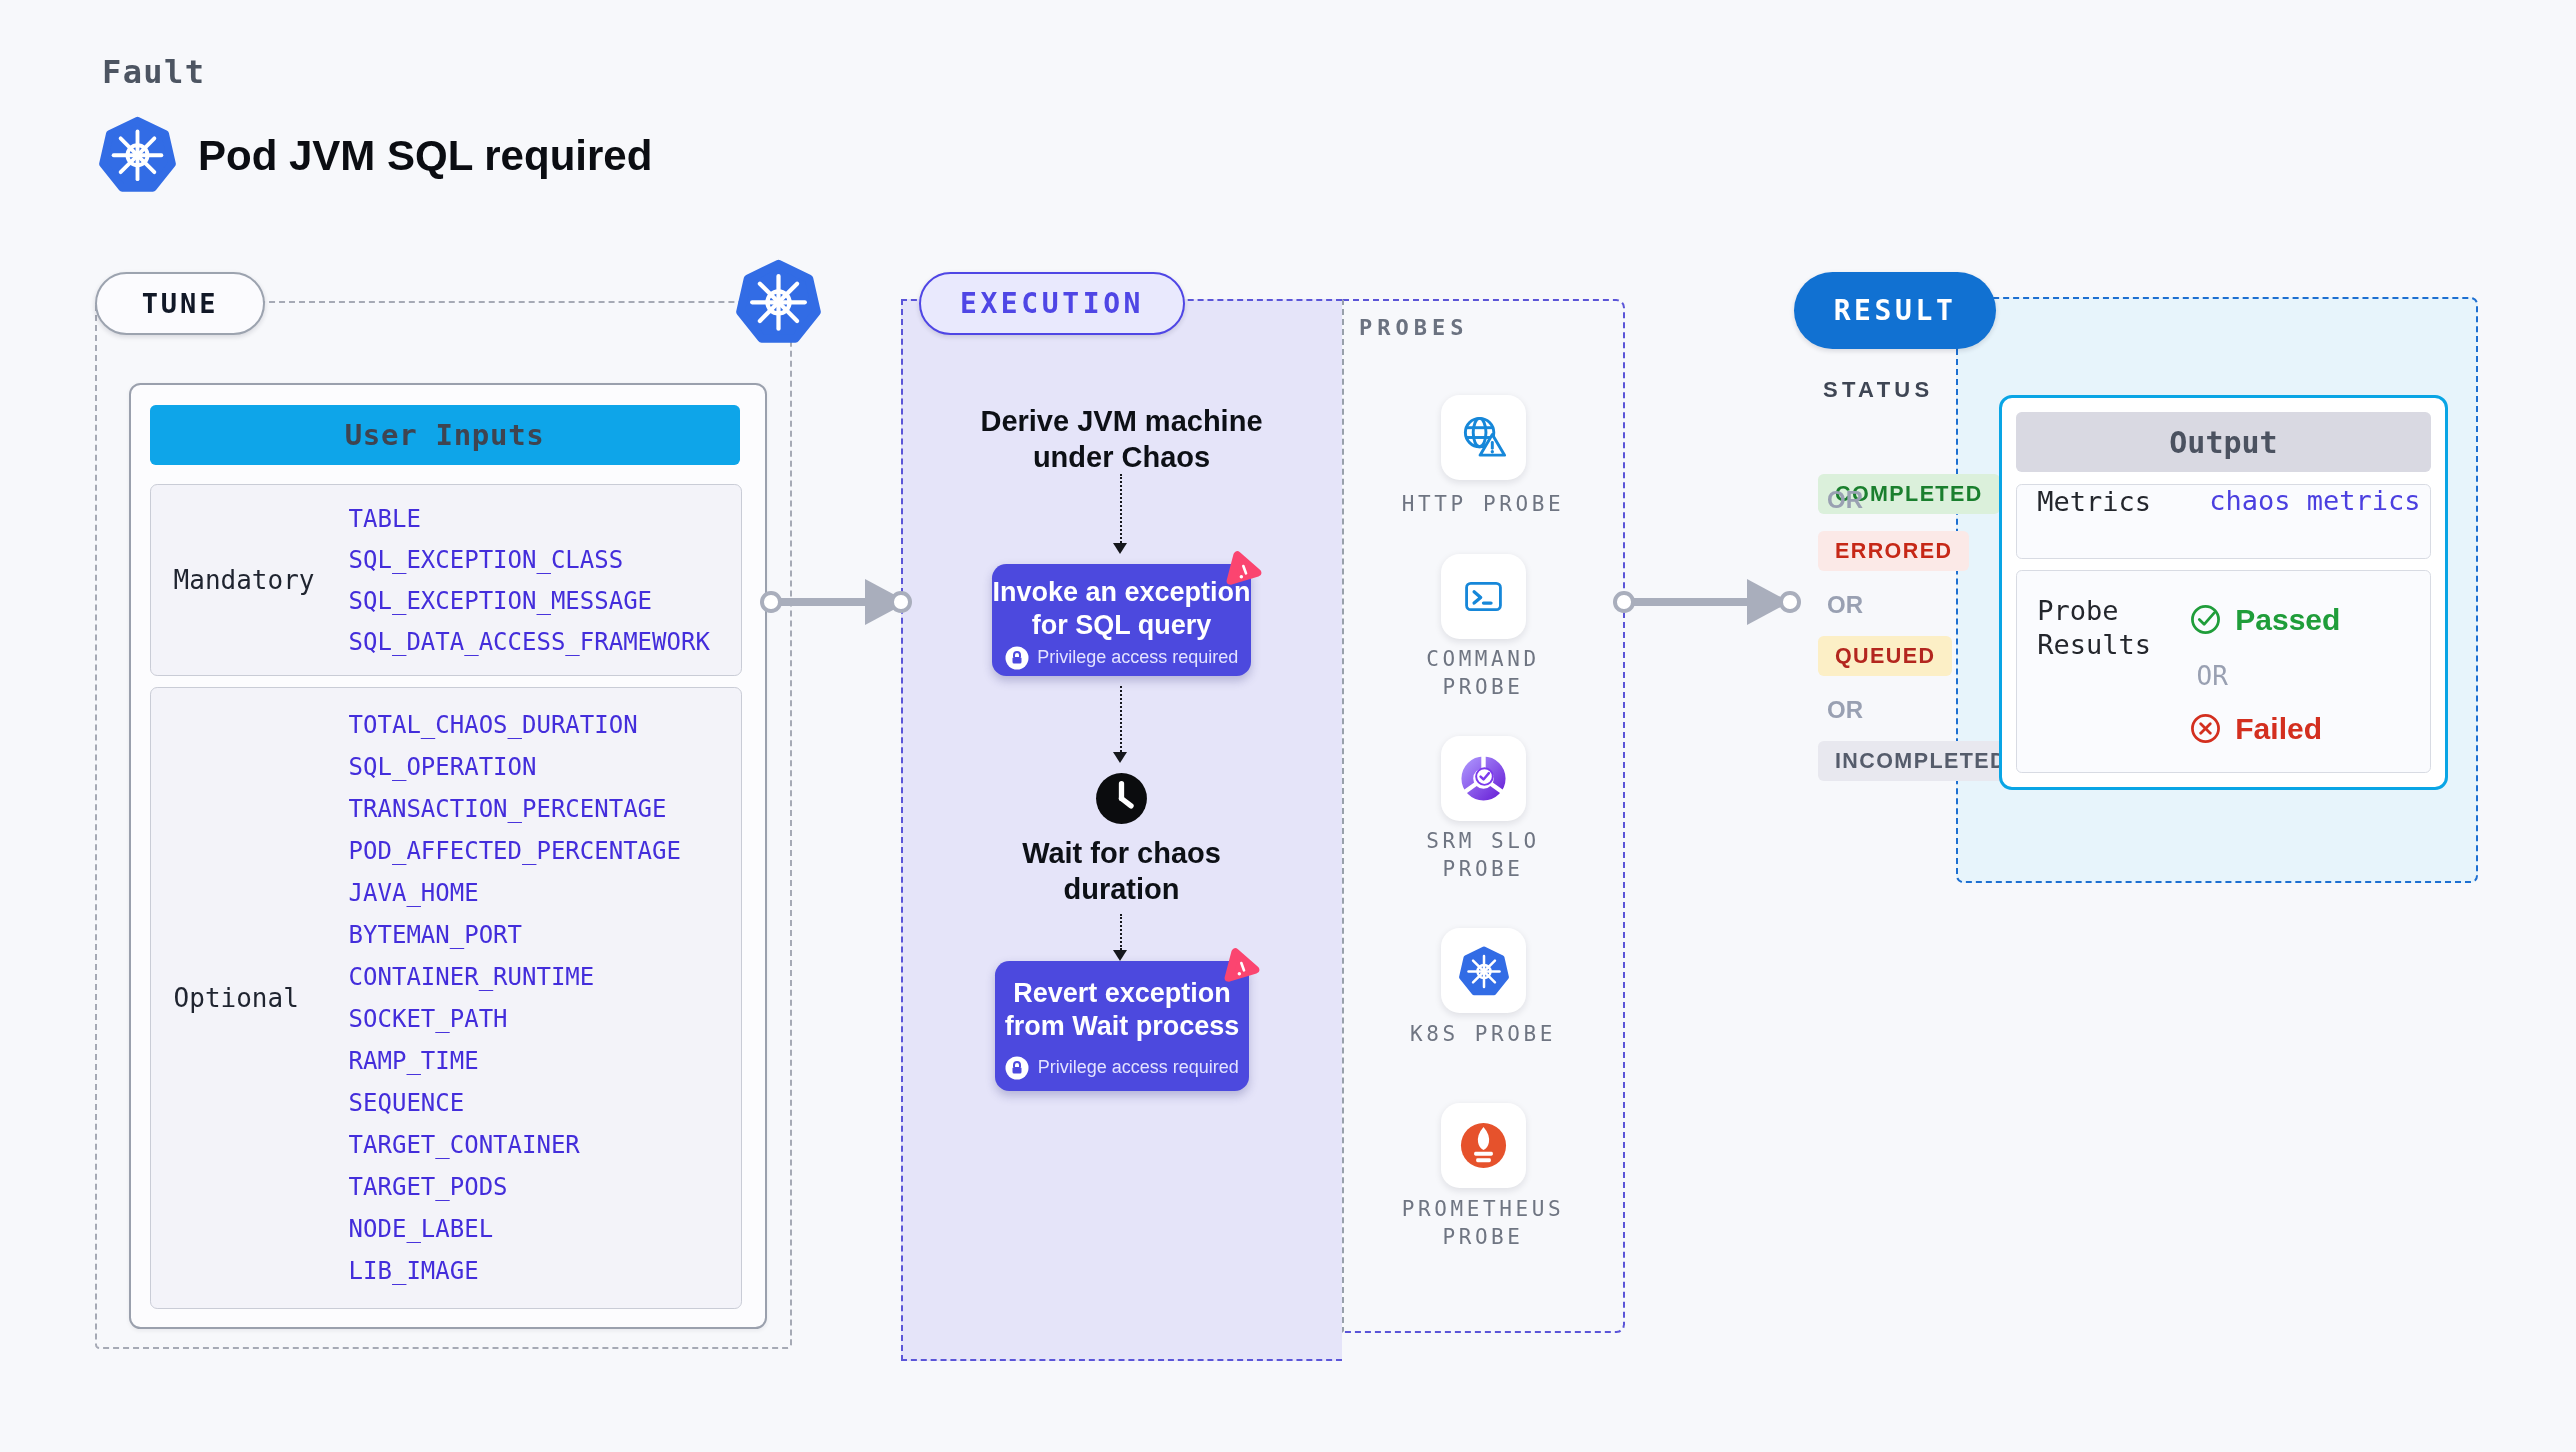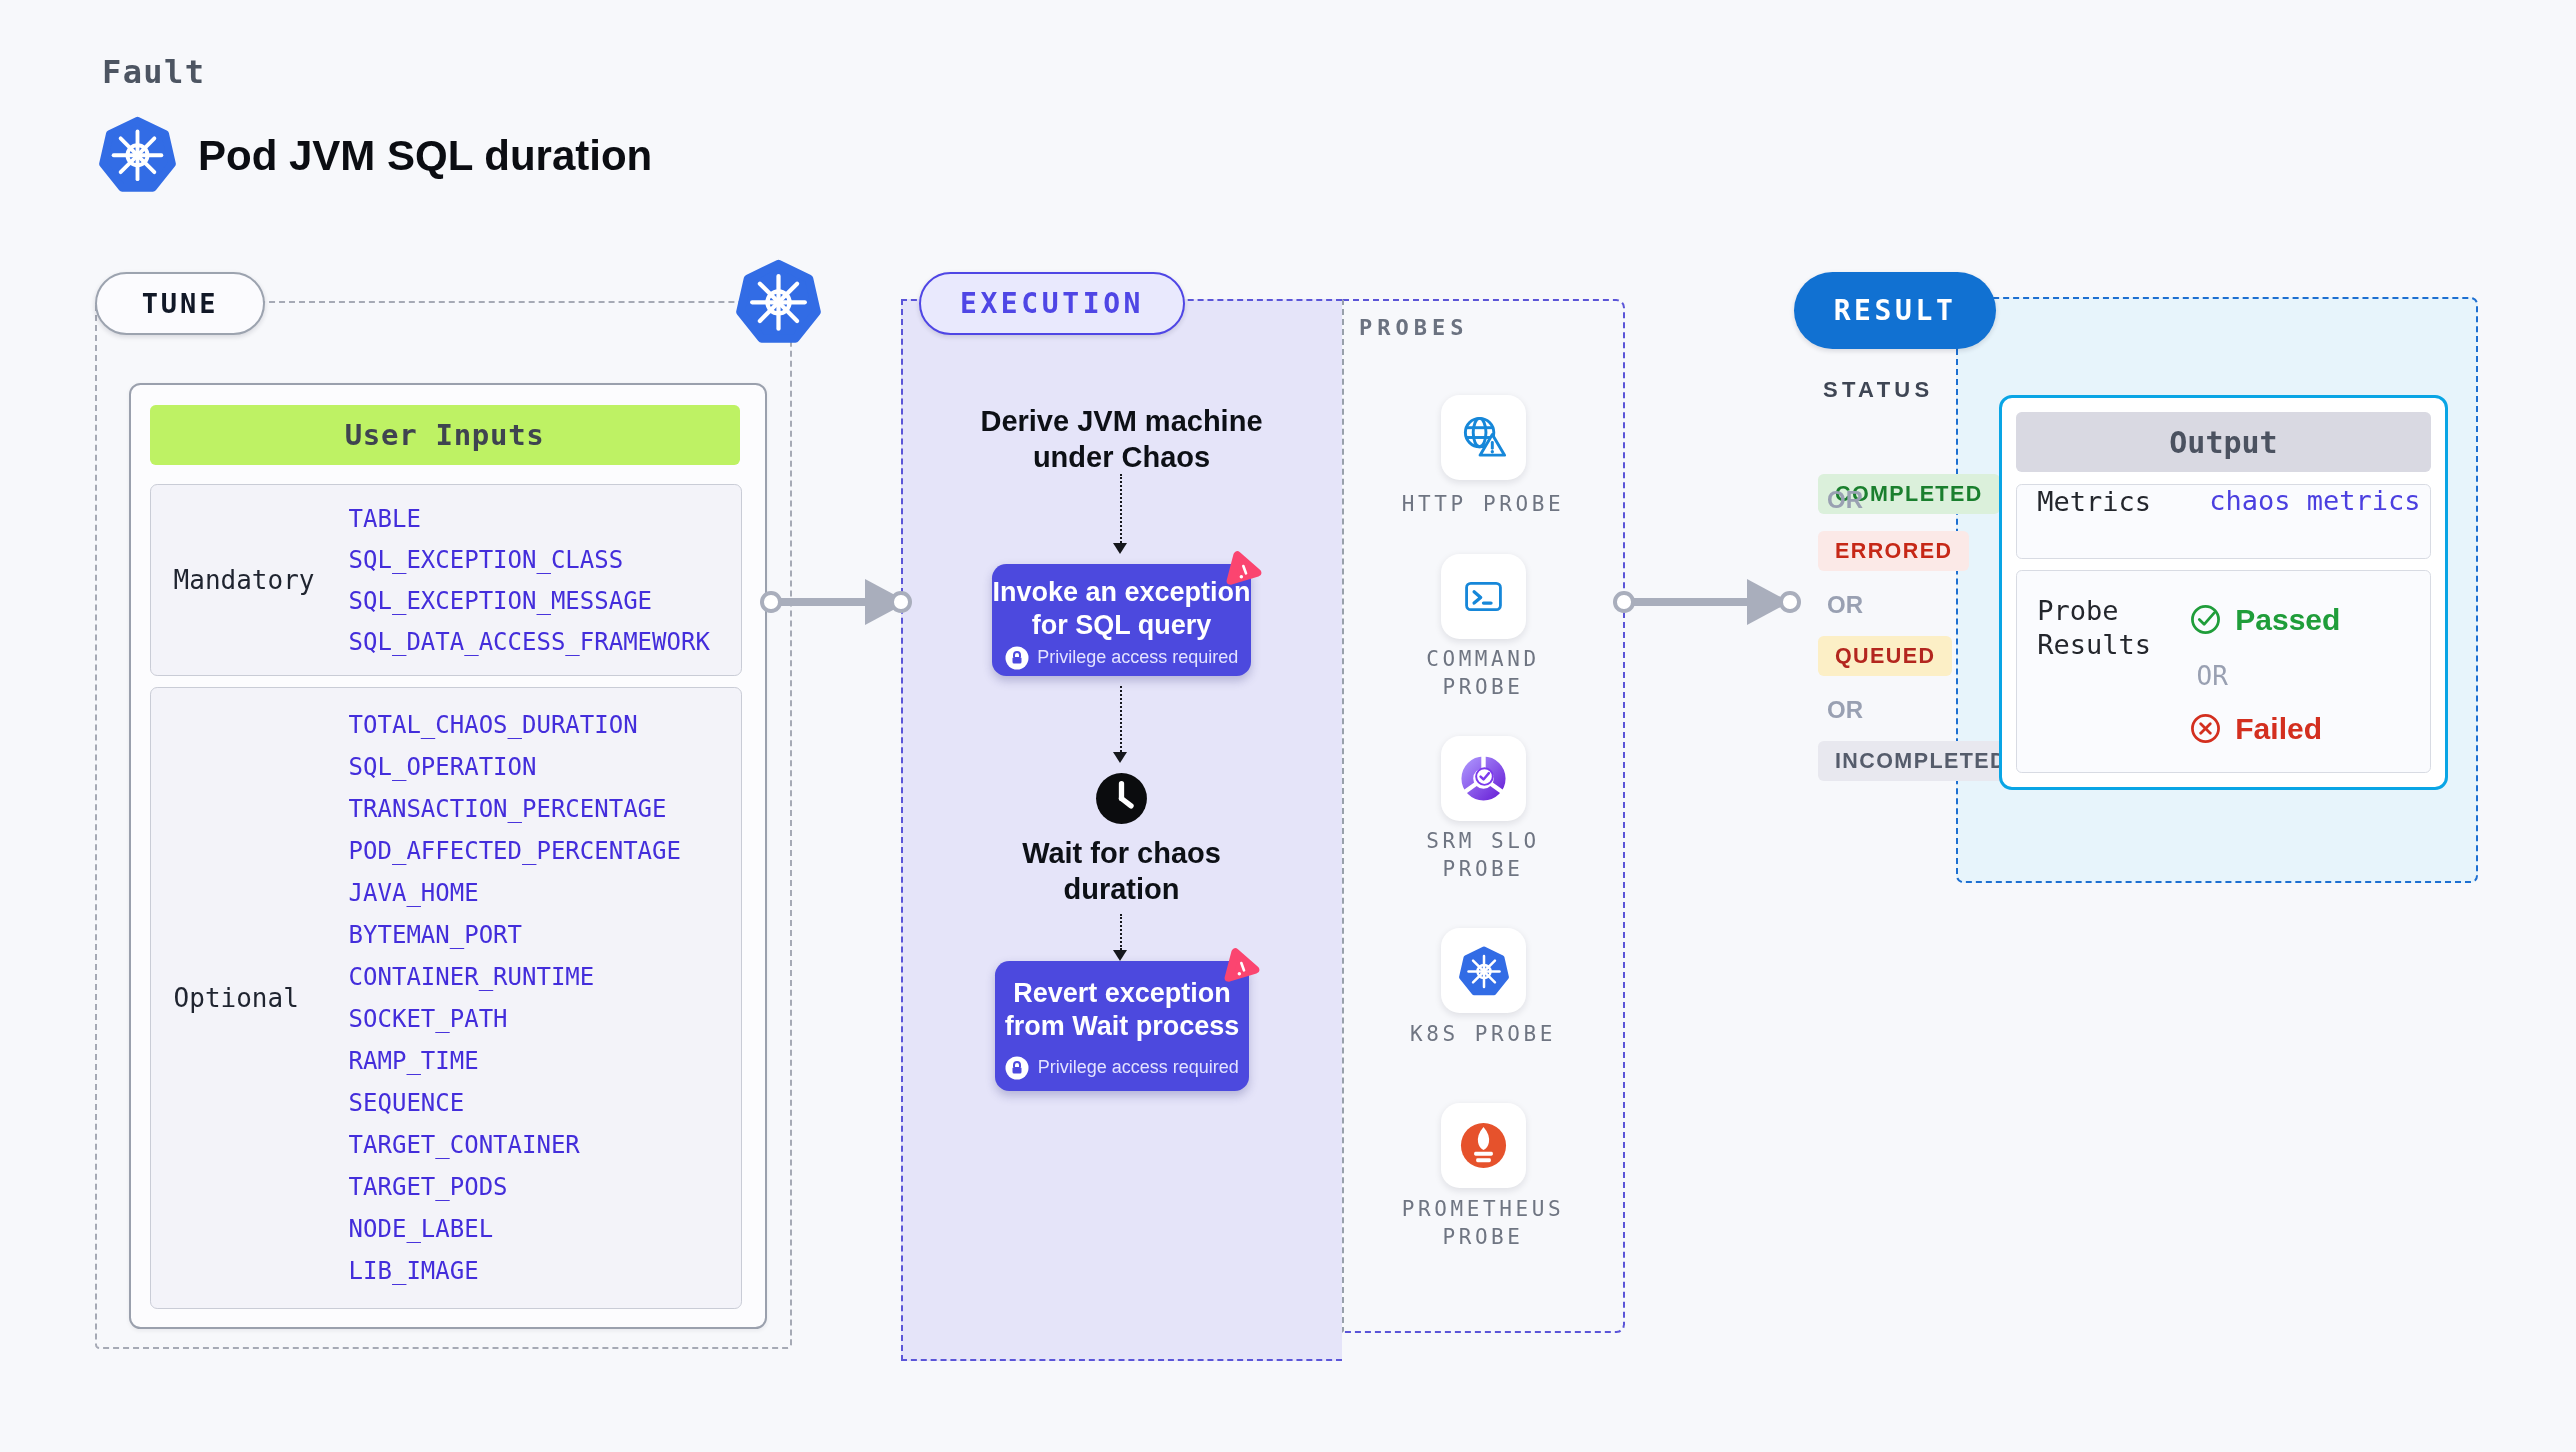--- a/index.html
+++ b/index.html
@@ -23,21 +23,21 @@
              border:2.9px solid #4f46e5;color:#4f46e5;font-size:28px;letter-spacing:3.6px;}
   .result-pill{left:1794px;top:272px;width:202px;height:77px;background:#1171d2;
              border:none;color:#ffffff;font-size:28px;letter-spacing:3.6px;}
 
   
   .tune-box{position:absolute;left:95px;top:301px;width:693px;height:1044px;
             border:2.1px dashed #a6aab5;border-radius:4.3px;}
   .tune-k8s{position:absolute;left:736px;top:258px;width:85px;height:87px;z-index:9;}
   .ui-card{position:absolute;left:129px;top:383px;width:634px;height:942px;background:#fcfcfe;
            border:2.1px solid #9aa0ad;border-radius:11.5px;box-shadow:0 1.4px 4.3px rgba(20,24,40,.06);}
-  .ui-header{position:absolute;left:18.6px;top:20px;width:590px;height:60px;background:#bef264;
+  .ui-header{position:absolute;left:18.6px;top:20px;width:590px;height:60px;background:#0ea5e9;
              border-radius:5.7px;display:flex;align-items:center;justify-content:center;
              font-size:29px;font-weight:600;color:#3f4450;letter-spacing:0.7px;}
   .param-box{position:absolute;left:18.6px;width:590px;background:#f3f3f9;
              border:1.4px solid #c9ccd6;border-radius:7.2px;}
   .param-box.mandatory{top:99px;height:190px;}
   .param-box.optional{top:302px;height:620px;}
   .param-label{position:absolute;left:23px;top:50%;transform:translateY(-50%);
                font-size:26px;color:#1f2430;}
   .param-items{position:absolute;left:198px;top:14.3px;}
   .param-item{font-size:24px;font-weight:500;color:#432ddb;line-height:41px;white-space:nowrap;}
@@ -144,21 +144,21 @@
     </linearGradient>
   </defs>
 </svg>
 
 <div class="canvas">
 
   <div class="kicker">Fault</div>
   <svg class="title-icon" viewBox="0 0 100 100">
       <use href="#k8s-logo"></use>
     </svg>
-  <div class="page-title">Pod JVM SQL duration</div>
+  <div class="page-title">Pod JVM SQL required</div>
 
   <div class="tune-box"></div>
   <div class="pill tune-pill">TUNE</div>
   <svg class="tune-k8s" viewBox="0 0 100 100">
       <use href="#k8s-logo"></use>
     </svg>
 
   <div class="ui-card">
     <div class="ui-header mono">User Inputs</div>
 

